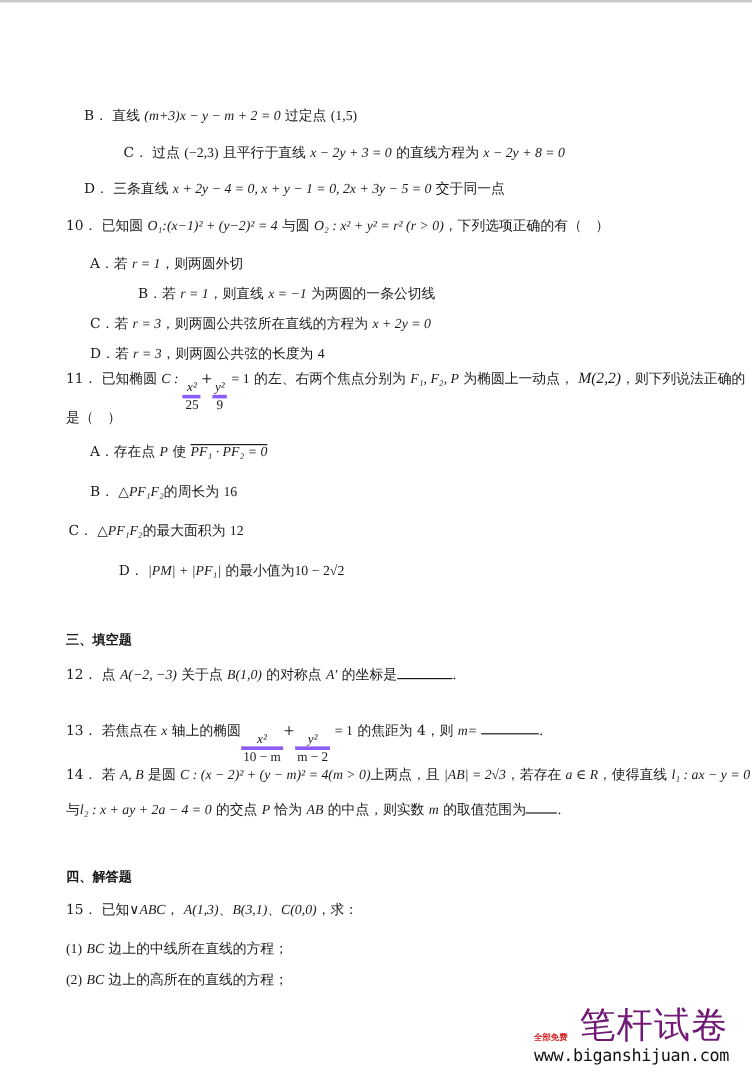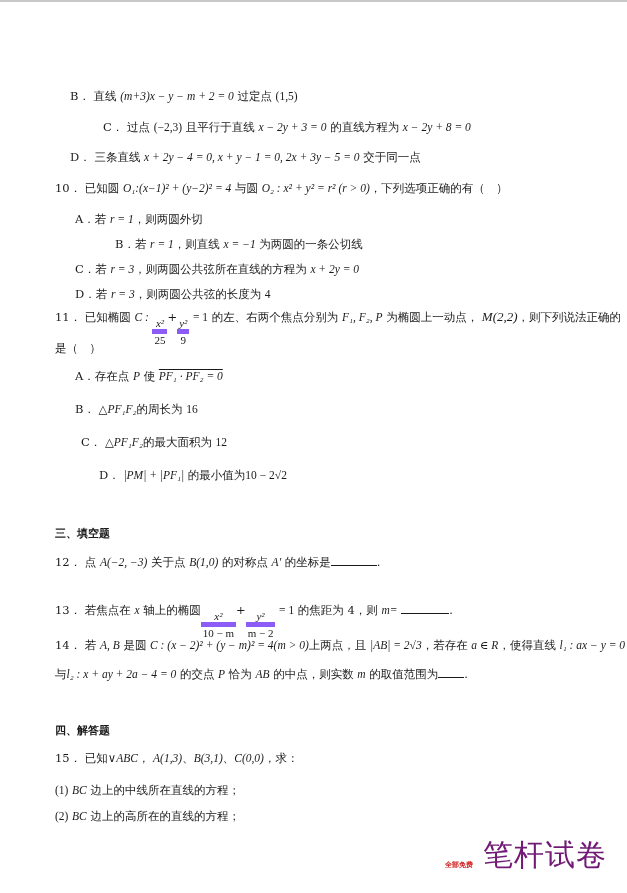--- a/index.html
+++ b/index.html
@@ -4,21 +4,21 @@
 <style>
   * { box-sizing: border-box; margin: 0; padding: 0; }
   html, body { width: 627px; height: 893px; background: #ffffff; overflow: hidden; }
   body { position: relative; font-family: "DejaVu Serif", "Liberation Serif", serif; color: #1a1a1a; }
   .topbar { position: absolute; left: 0; top: 0; width: 627px; height: 2px; background: #c8c8c8; }
   .line { position: absolute; font-size: 11.5px; line-height: 16px; white-space: nowrap; }
   .math { font-family: "Liberation Serif", "DejaVu Serif", serif; font-style: italic; }
   .up { font-family: "Liberation Serif", serif; font-style: normal; }
   .heading { font-weight: bold; font-family: "DejaVu Sans", sans-serif; font-size: 11px; }
   .frac { display: inline-block; vertical-align: middle; text-align: center; font-family: "Liberation Serif", serif; font-style: italic; font-size: 11px; line-height: 12px; }
-  .frac .num { display: block; border-bottom: 5px solid #8b5cf6; padding: 0 2px; margin-top: 28px; }
+  .frac .num { display: block; border-bottom: 3px solid #8b5cf6; padding: 0 2px; margin-top: 28px; }
   .frac .den { display: block; padding: 0 2px; font-style: normal; }
   .blank { display: inline-block; border-bottom: 1px solid #1a1a1a; vertical-align: baseline; height: 10px; }
   .over { text-decoration: overline; margin-top: 12px; }
   .watermark { position: absolute; left: 443px; top: 838px; width: 184px; height: 55px; }
   .wm-title { position: absolute; left: 40px; top: 0px; font-family: "DejaVu Sans", sans-serif; font-size: 30px; line-height: 34px; color: #701a75; letter-spacing: 1px; }
   .wm-free { position: absolute; left: 2px; top: 22px; font-family: "DejaVu Sans", sans-serif; font-size: 7px; color: #d42020; font-weight: bold; }
   .wm-url { position: absolute; left: 2px; top: 34px; font-family: "DejaVu Sans Mono", "Liberation Mono", monospace; font-size: 14px; line-height: 16px; color: #111; letter-spacing: -0.3px; }
 </style>
 </head>
 <body>
@@ -104,21 +104,21 @@
   <span>使</span>
   <span class="math over">PF₁ · PF₂ = 0</span>
 </div>
 
 <div class="line" style="left:75px; top:401px;">
   <span>B．</span>
   <span class="math">△PF₁F₂</span><span>的周长为</span>
   <span class="up">16</span>
 </div>
 
-<div class="line" style="left:81px; top:434px;">
+<div class="line" style="left:57px; top:434px;">
   <span>C．</span>
   <span class="math">△PF₁F₂</span><span>的最大面积为</span>
   <span class="up">12</span>
 </div>
 
 <div class="line" style="left:75px; top:467px;margin-left:24px;">
   <span>D．</span>
   <span class="math">|PM| + |PF₁|</span>
   <span>的最小值为</span><span class="up">10 − 2√2</span>
 </div>
@@ -185,13 +185,14 @@
 
 <div class="line" style="left:55px; top:808px;">
   <span class="up">(2)</span>
   <span class="math">BC</span>
   <span>边上的高所在的直线的方程；</span>
 </div>
 
 <div class="watermark">
   <div class="wm-title">笔杆试卷</div>
   <div class="wm-free">全部免费</div>
+  <div class="wm-url">www.biganshijuan.com</div>
 </div>
 
 </body></html>

